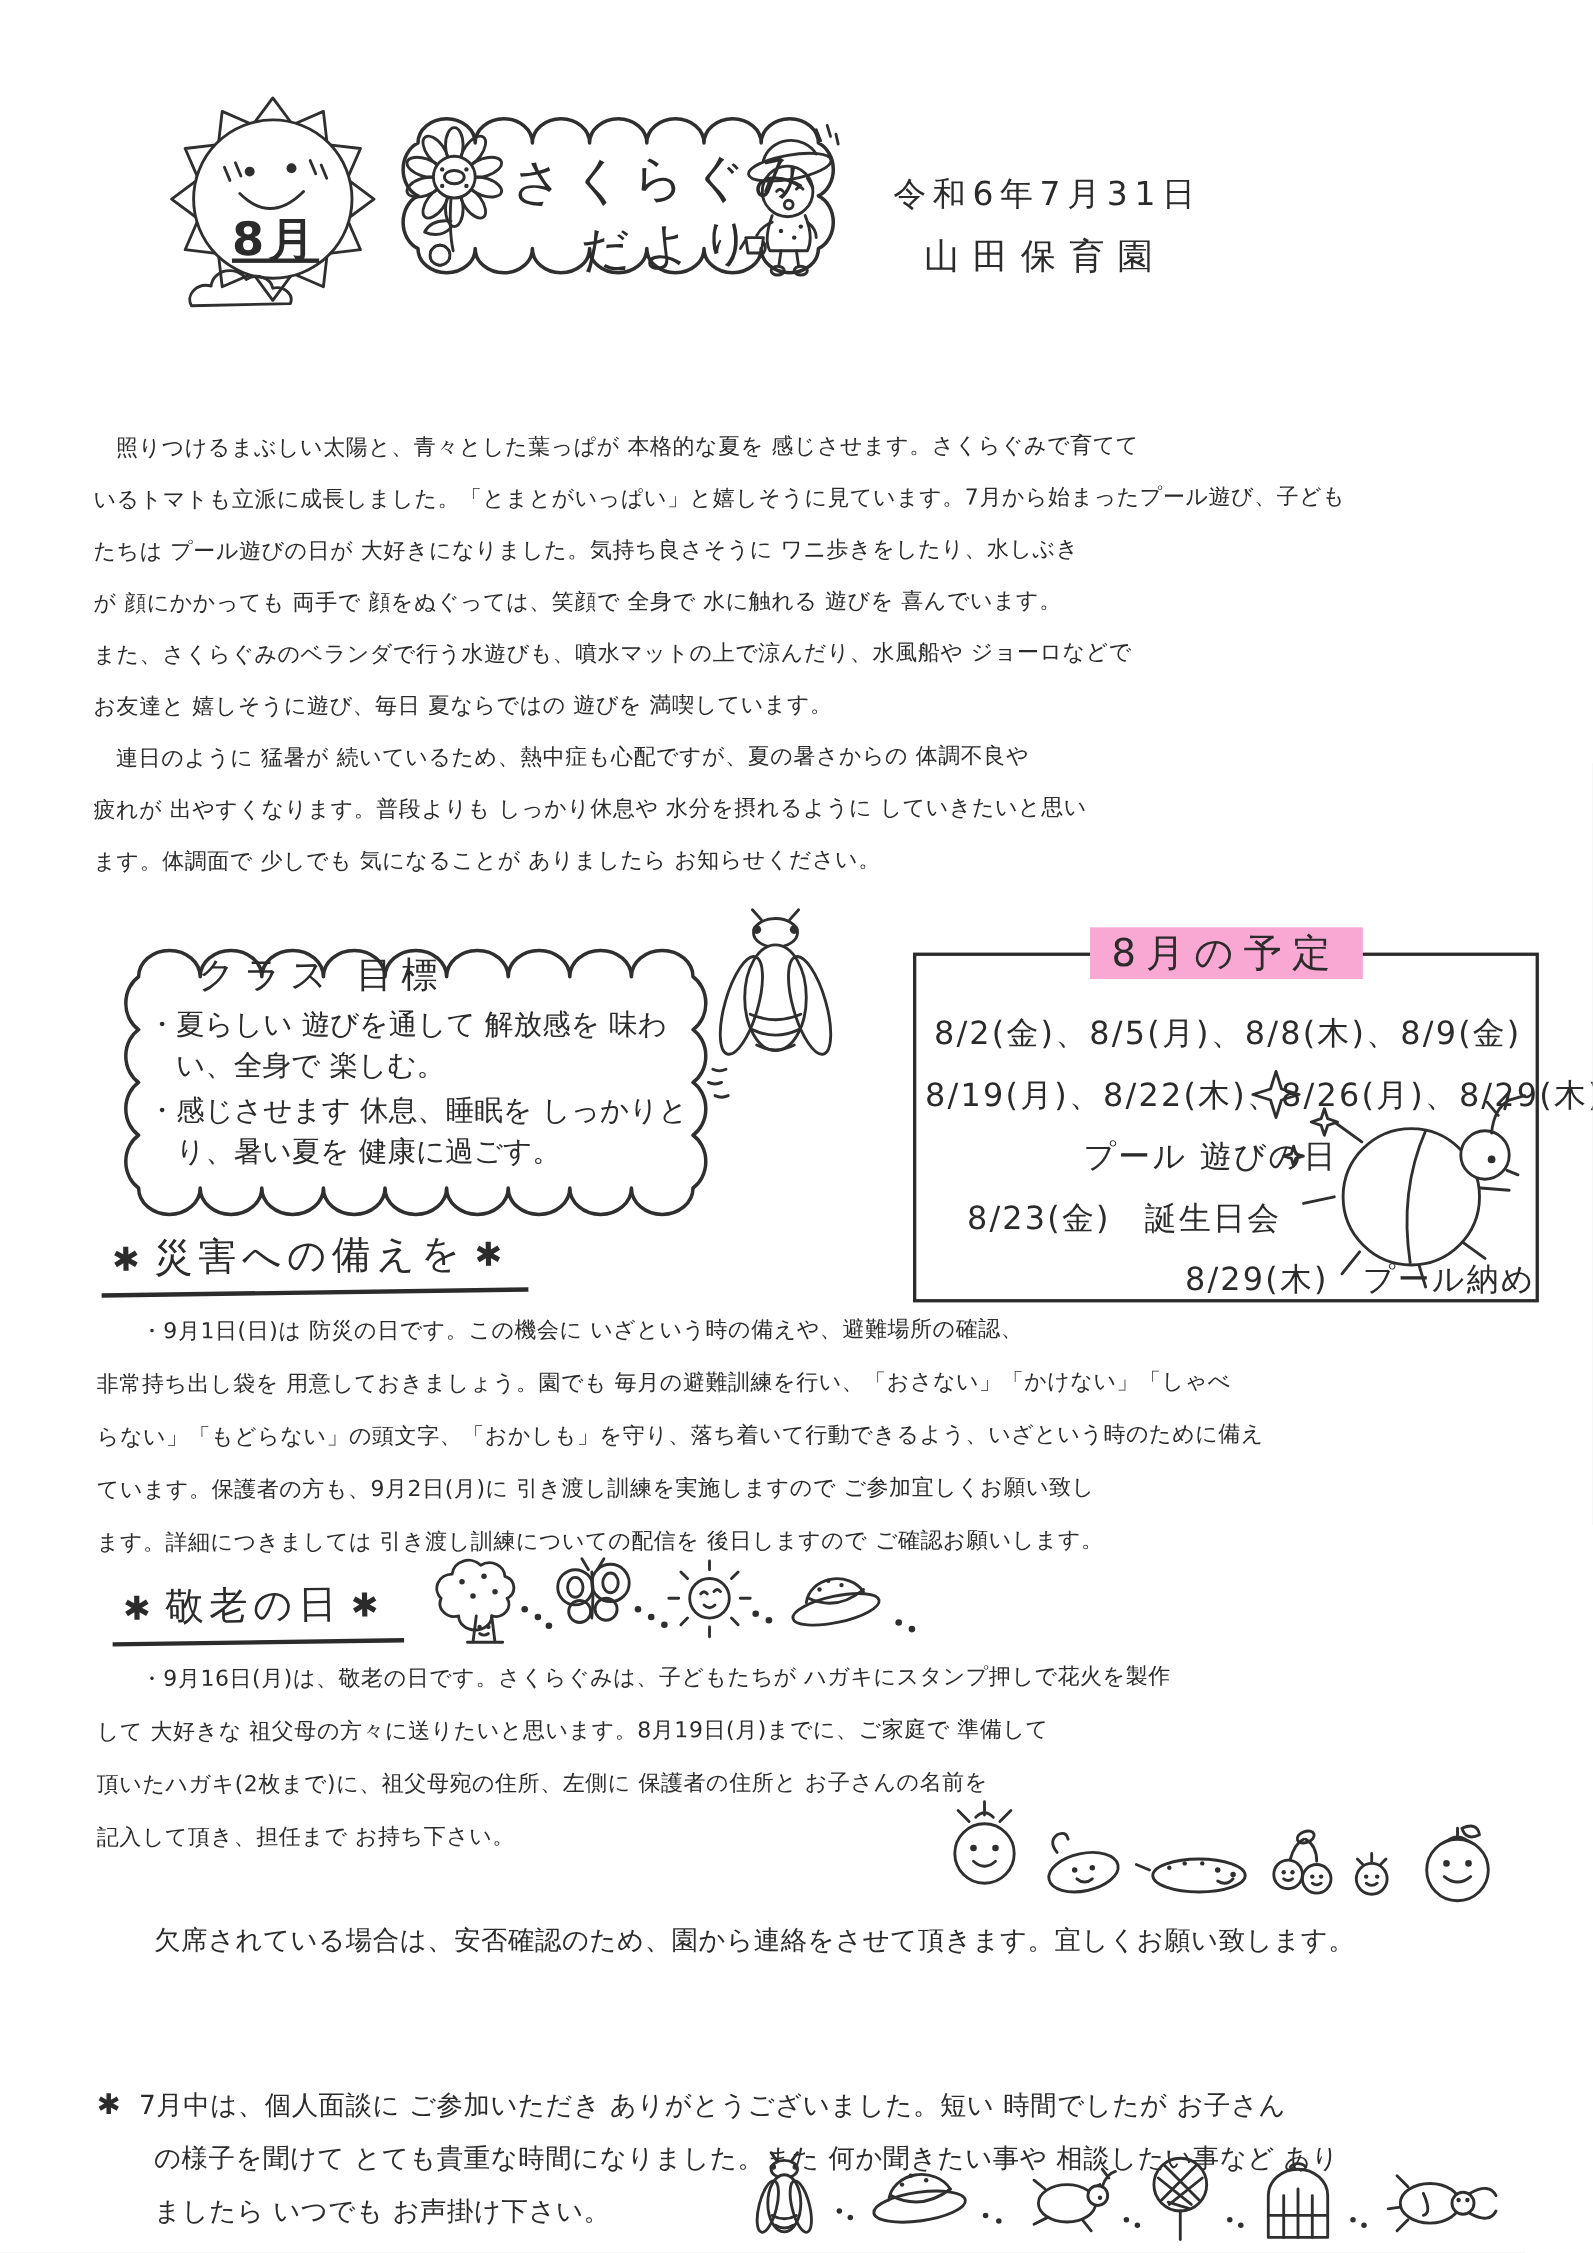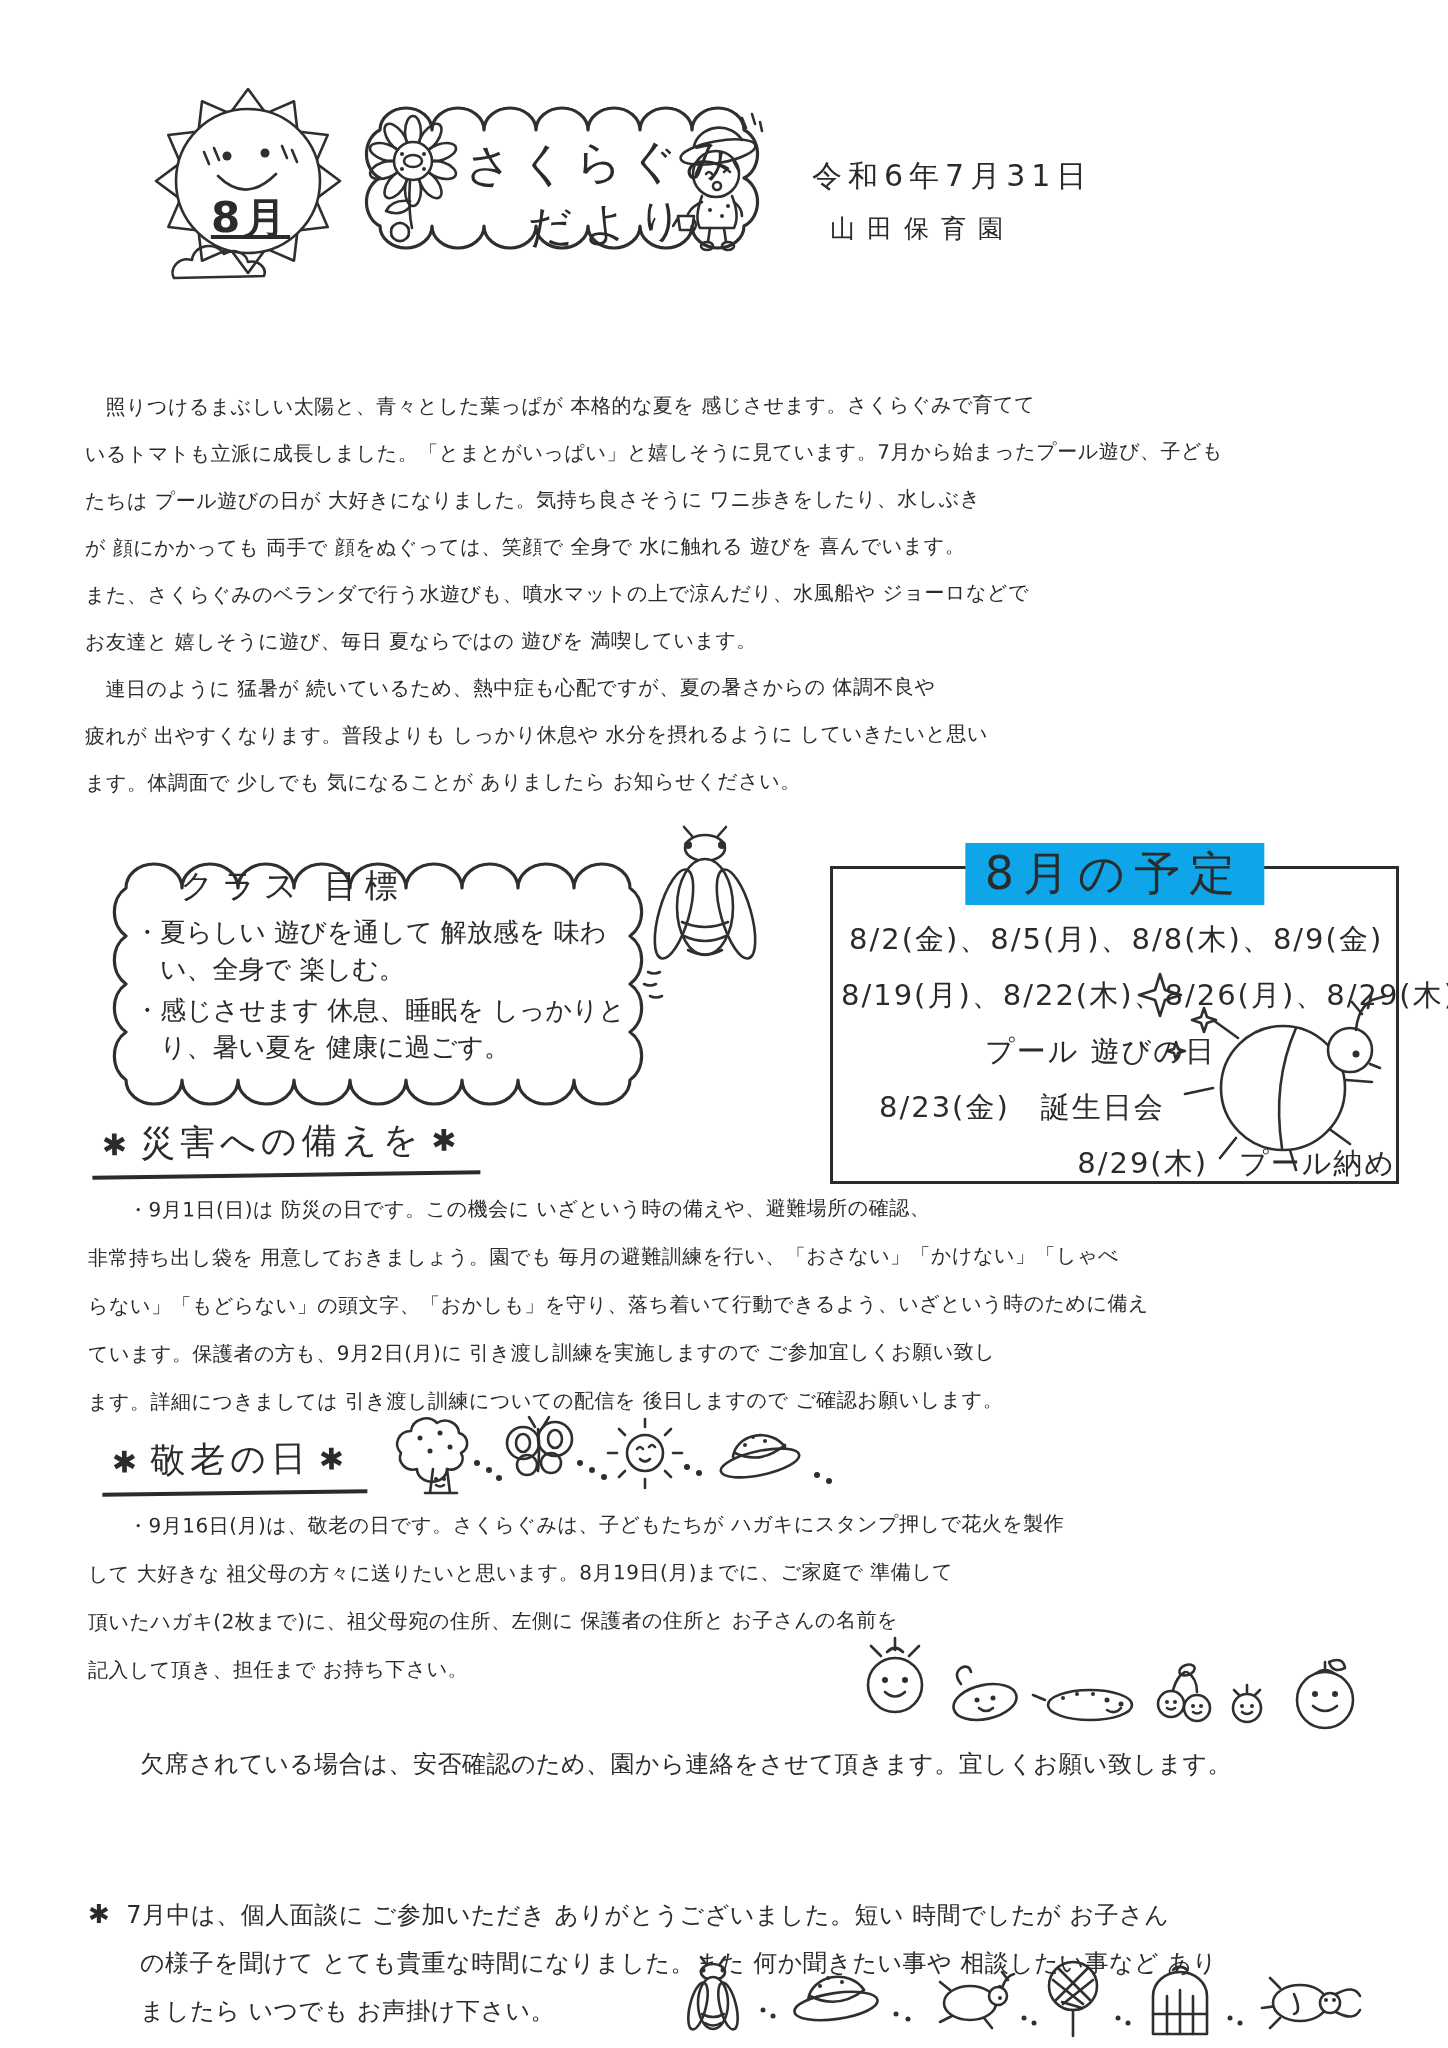--- a/index.html
+++ b/index.html
@@ -18,33 +18,33 @@
     stroke-linecap:round;stroke-linejoin:round;
   }
   .doodle .wfill{fill:#ffffff;}
   .doodle .dot{fill:#2f2f2f;stroke:none;}
   .doodle .thick{stroke-width:3.2;}
 
   .month-label{font-size:42px;font-weight:bold;text-align:center;letter-spacing:4px;text-decoration:underline;}
   .banner-t1{font-size:46px;letter-spacing:8px;transform:rotate(-1.5deg);}
   .banner-t2{font-size:44px;letter-spacing:10px;transform:rotate(-3deg);}
   .date-line{font-size:30px;letter-spacing:6px;margin-top:24px;}
-  .school-line{font-size:25px;letter-spacing:12px;}
+  .school-line{font-size:32px;letter-spacing:12px;margin-left:10px;}
 
   .bodytext{font-size:20px;line-height:47px;letter-spacing:0.5px;}
   .bodytext .line{transform:rotate(-0.15deg);}
 
   .goals-title{font-size:33px;letter-spacing:8px;}
   .goals-items{font-size:26px;line-height:37px;width:505px;}
   .goals-items .item{text-indent:-26px;padding-left:26px;margin-bottom:4px;}
 
   .sched-box{border:3px solid #2b2b2b;width:563px;height:312px;}
   .sched-title{
     position:absolute;top:-26px;left:50%;transform:translateX(-50%);
-    background:#0ea5e9;padding:0 20px;font-size:46px;letter-spacing:9px;white-space:nowrap;
+    background:#f9a8d4;padding:0 20px;font-size:35px;letter-spacing:9px;white-space:nowrap;
   }
   .sched-lines{padding-top:42px;font-size:29px;line-height:56px;letter-spacing:2px;}
   .sched-line{white-space:nowrap;}
   .sched-line:nth-child(1){padding-left:16px;}
   .sched-line:nth-child(2){padding-left:8px;}
   .sched-line:nth-child(3){padding-left:152px;}
   .sched-line:nth-child(4){padding-left:46px;}
   .sched-line:nth-child(5){padding-left:40px;text-align:right;}
 
   .sec-head{

